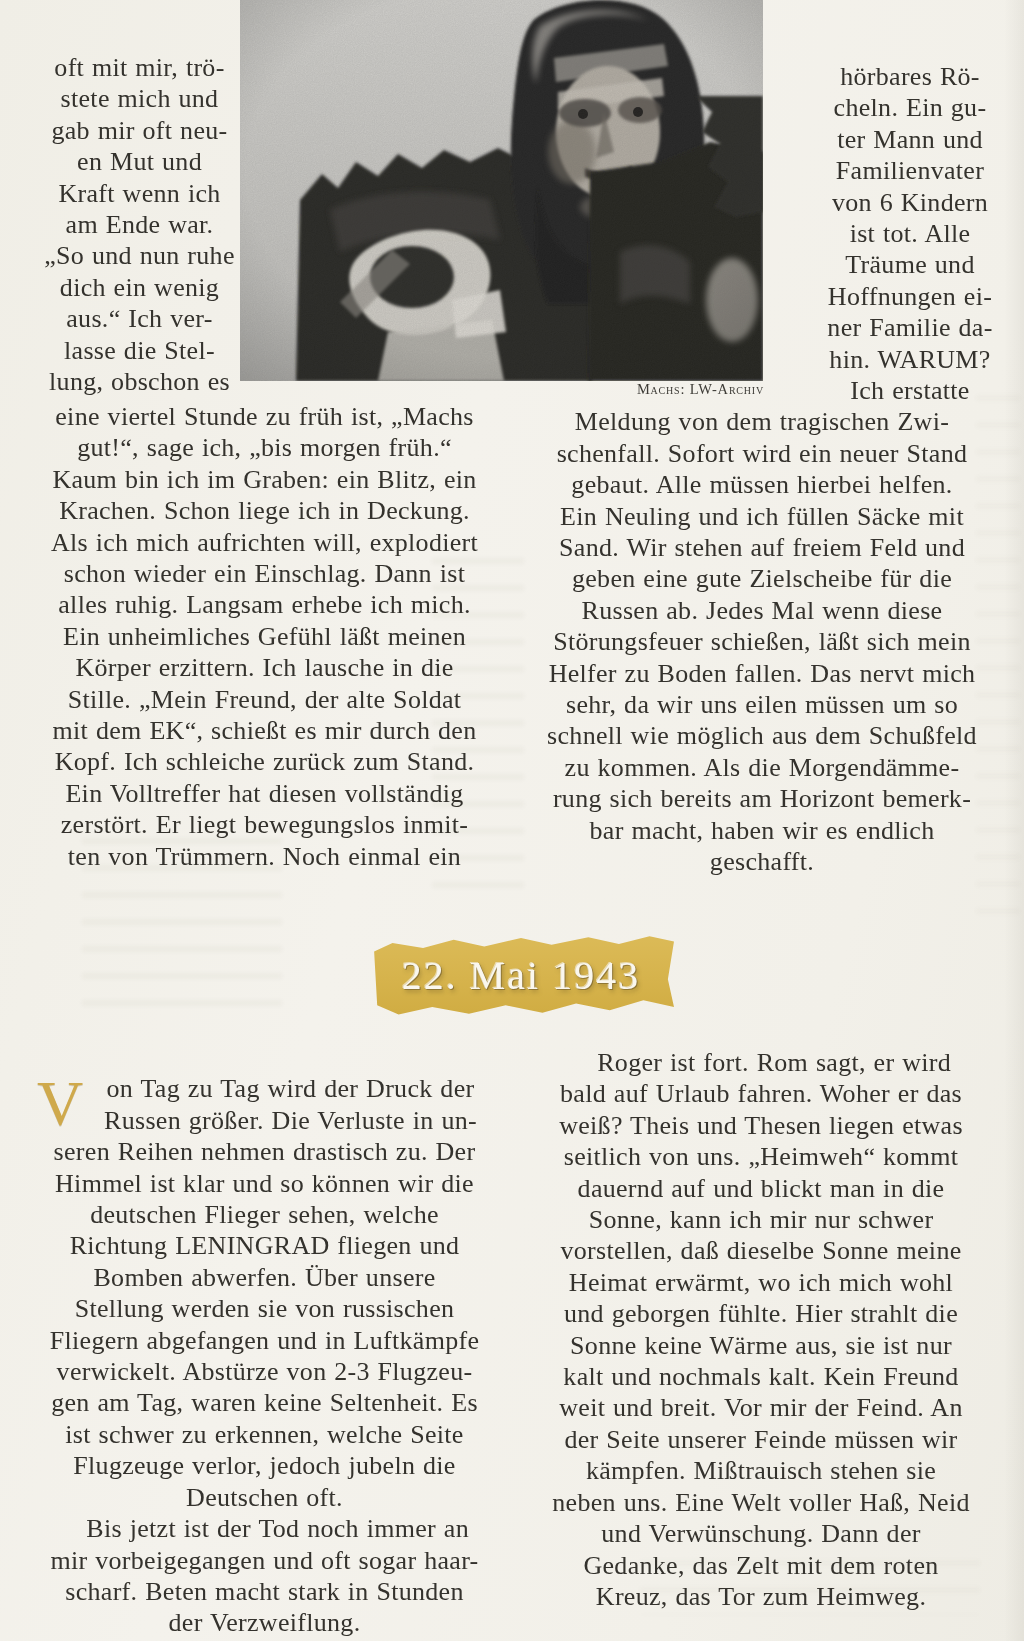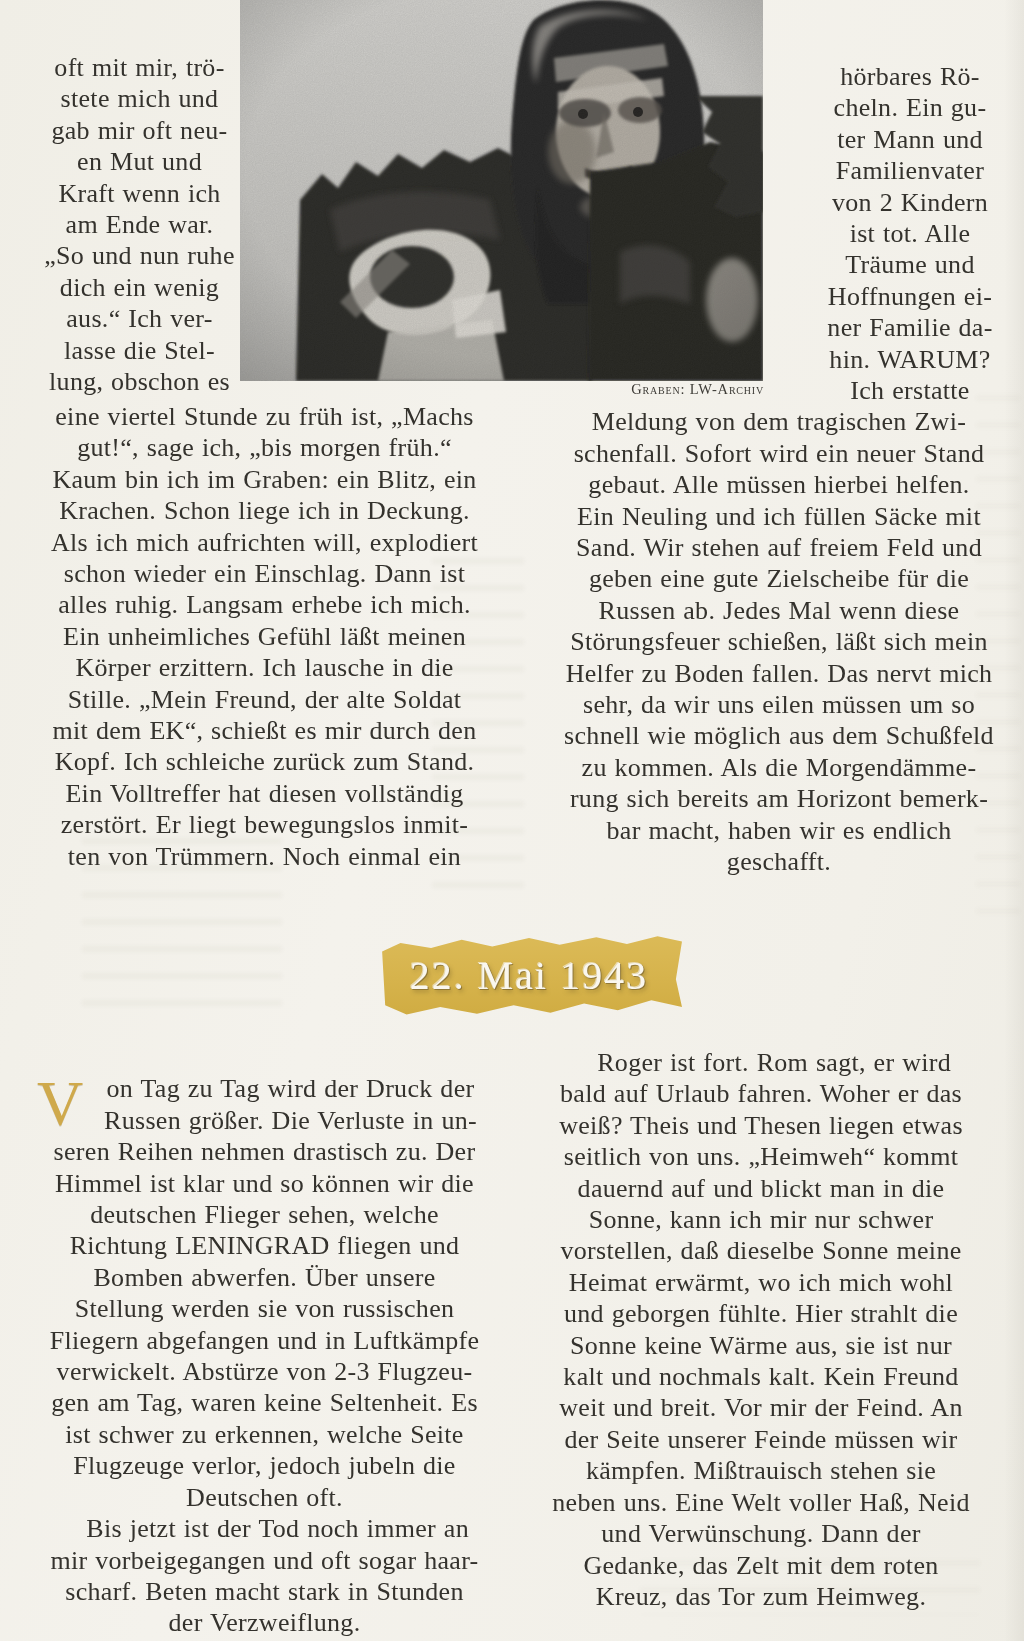--- a/index.html
+++ b/index.html
@@ -16,21 +16,21 @@
   .photo{
     position:absolute;left:240px;top:0;width:523px;height:381px;
     background:#cfcecb;overflow:hidden;
   }
   .credit{
     position:absolute;left:420px;top:381px;width:344px;
     text-align:right;font-size:14.5px;letter-spacing:.8px;
     font-variant:small-caps;color:#3d3b36;
   }
   .banner{
-    position:absolute;left:376px;top:933px;width:306px;height:84px;
+    position:absolute;left:368px;top:933px;width:306px;height:84px;
     background:linear-gradient(180deg,#dcbb58 0%,#d6b34c 55%,#d0ac42 100%);
     clip-path:polygon(2% 22%,8% 12%,18% 18%,28% 8%,38% 16%,50% 6%,60% 14%,72% 5%,82% 13%,92% 4%,100% 10%,98% 55%,100% 88%,90% 80%,79% 92%,68% 84%,57% 95%,45% 86%,33% 96%,21% 88%,10% 97%,3% 86%);
     text-align:center;
   }
   .banner-label{
     display:inline-block;margin-top:23px;
     font-size:40px;line-height:40px;letter-spacing:2px;color:#faf7ee;
     text-shadow:1px 1px 0 rgba(122,100,48,.65),-1px -1px 0 rgba(255,255,255,.55),
       0 0 1px rgba(130,108,55,.8),2px 3px 4px rgba(95,78,35,.35);
   }
@@ -106,21 +106,21 @@
     <path filter="url(#soft)" d="M350,172 L420,162 L470,142 L523,152 L523,381 L348,381 Z" fill="#21201e"></path>
     <path filter="url(#softer)" d="M380,252 C402,240 432,244 450,262 L450,304 C420,292 396,294 380,304 Z" fill="#454240" opacity="0.7"></path>
 
     <path filter="url(#soft)" d="M455,96 L472,112 L462,132 L480,144 L468,167 L488,182 L474,207 L496,217 L523,212 L523,96 Z" fill="#2a2927"></path>
     <ellipse cx="492" cy="300" rx="26" ry="42" fill="#9a968e" opacity="0.85" filter="url(#softer)"></ellipse>
     <rect width="523" height="381" fill="url(#vig)"></rect>
     <rect width="523" height="381" filter="url(#grain)" opacity="0.16"></rect>
   </svg>
 </div>
 
-<div class="credit">Graben: LW-Archiv</div>
+<div class="credit">Machs: LW-Archiv</div>
 
 <div class="ghost" style="left:432px;top:558px;width:92px;height:330px;"></div>
 <div class="ghost" style="left:82px;top:838px;width:200px;height:175px;"></div>
 <div class="ghost" style="left:976px;top:395px;width:44px;height:520px;opacity:.3;"></div>
 <div class="ghost" style="left:640px;top:1560px;width:340px;height:55px;opacity:.3;"></div>
 
 <div class="col" style="left:37px;top:52px;width:205px;">oft mit mir, trö-
 stete mich und
 gab mir oft neu-
 en Mut und
@@ -144,28 +144,28 @@
 mit dem EK“, schießt es mir durch den
 Kopf. Ich schleiche zurück zum Stand.
 Ein Volltreffer hat diesen vollständig
 zerstört. Er liegt bewegungslos inmit-
 ten von Trümmern. Noch einmal ein</div>
 
 <div class="col" style="left:810px;top:61px;width:200px;">hörbares Rö-
 cheln. Ein gu-
 ter Mann und
 Familienvater
-von 2 Kindern
+von 6 Kindern
 ist tot. Alle
 Träume und
 Hoffnungen ei-
 ner Familie da-
 hin. WARUM?
 Ich erstatte</div>
-<div class="col" style="left:532px;top:406.4px;width:460px;margin-left:17px;">Meldung von dem tragischen Zwi-
+<div class="col" style="left:532px;top:406.4px;width:460px;">Meldung von dem tragischen Zwi-
 schenfall. Sofort wird ein neuer Stand
 gebaut. Alle müssen hierbei helfen.
 Ein Neuling und ich füllen Säcke mit
 Sand. Wir stehen auf freiem Feld und
 geben eine gute Zielscheibe für die
 Russen ab. Jedes Mal wenn diese
 Störungsfeuer schießen, läßt sich mein
 Helfer zu Boden fallen. Das nervt mich
 sehr, da wir uns eilen müssen um so
 schnell wie möglich aus dem Schußfeld

